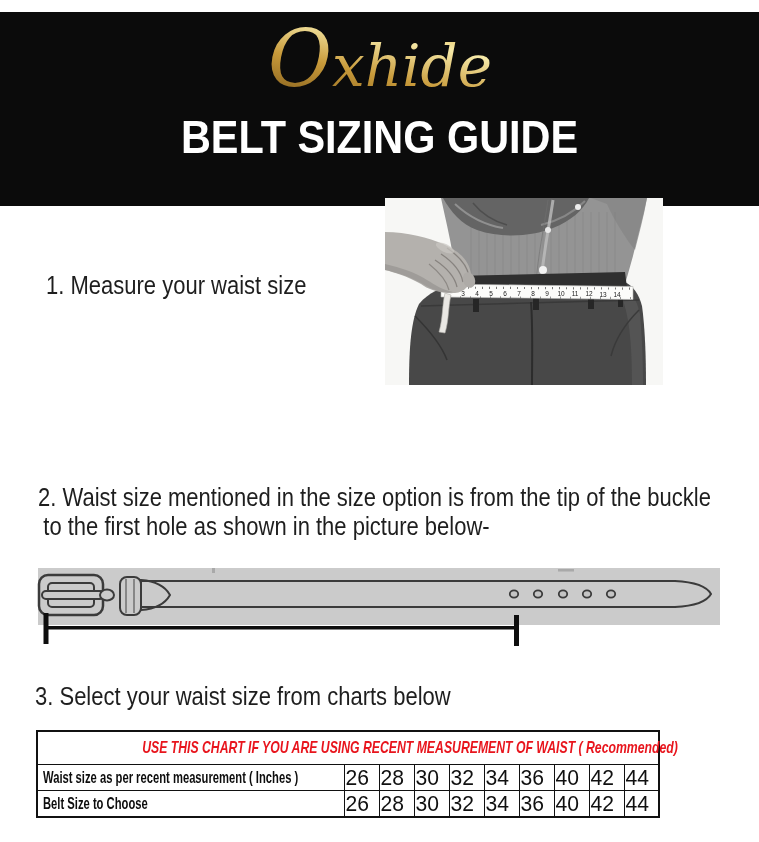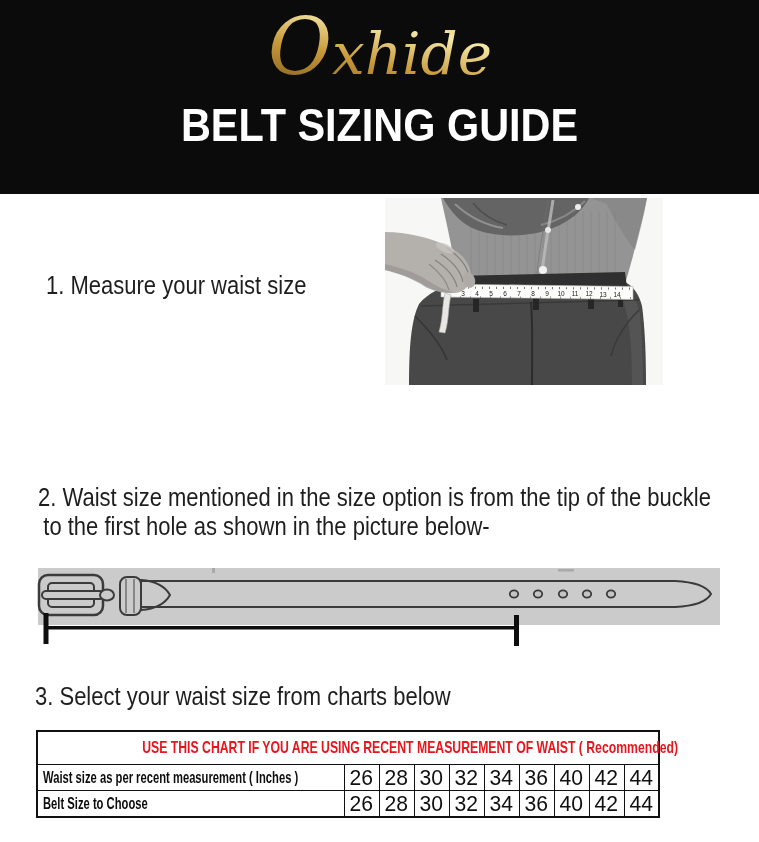--- a/index.html
+++ b/index.html
@@ -1,20 +1,20 @@
 <!DOCTYPE html>
 <html><head>
 <meta charset="utf-8">
 <style>
   html,body{margin:0;padding:0;background:#fff;}
   .page{position:relative;width:759px;height:842px;background:#ffffff;overflow:hidden;
         font-family:"Liberation Sans", sans-serif;}
 
   
-  .masthead{position:absolute;left:0;top:0;width:759px;height:194px;background:#0b0b0b;}
+  .masthead{position:absolute;left:0;top:12px;width:759px;height:194px;background:#0b0b0b;}
   .logo-wrap{position:absolute;left:50%;top:4px;transform:translateX(-50%);}
   .page-title{position:absolute;left:0;top:100px;width:759px;text-align:center;
               color:#ffffff;font-size:46px;font-weight:700;line-height:50px;
               transform:scaleX(.90);transform-origin:center top;white-space:nowrap;}
 
   
   .step{position:absolute;color:#1e1e1e;font-size:25px;line-height:29px;
         transform:scaleX(.88);transform-origin:left top;white-space:nowrap;}
   #step1{left:46px;top:271px;}
   #step2{left:38px;top:483px;}
@@ -23,27 +23,27 @@
 
   
   .photo-svg{position:absolute;left:385px;top:198px;}
   .belt-svg{position:absolute;left:30px;top:565px;}
 
   
   .size-table{position:absolute;left:36px;top:730px;width:622px;
               border-collapse:collapse;table-layout:fixed;}
   .size-table td{border:1.5px solid #111;padding:0;overflow:visible;}
   .size-table{border:2px solid #111;}
-  .note-cell{height:32px;text-align:center;vertical-align:middle;}
+  .note-cell{height:32px;text-align:center;vertical-align:middle;font-style:italic;}
   .note-cell span{display:inline-block;color:#e8151d;font-weight:700;font-size:17px;
                   white-space:nowrap;transform:scaleX(.72);transform-origin:center center;}
   .label-cell{height:25px;vertical-align:middle;padding-left:5px !important;text-decoration:underline;}
   .label-cell span{display:inline-block;font-weight:700;font-size:16.5px;white-space:nowrap;
                    transform:scaleX(.68);transform-origin:left center;color:#0d0d0d;}
-  .num-cell{height:25px;text-align:center;vertical-align:middle;
+  .num-cell{height:25px;vertical-align:middle;
             font-size:22px;line-height:24px;color:#101010;margin-left:47px;}
   .num-cell span{display:inline-block;transform:scaleX(.96);}
 </style>
 </head>
 <body>
 
 <div class="page">
 
   <div class="masthead">
     <div class="logo-wrap">

